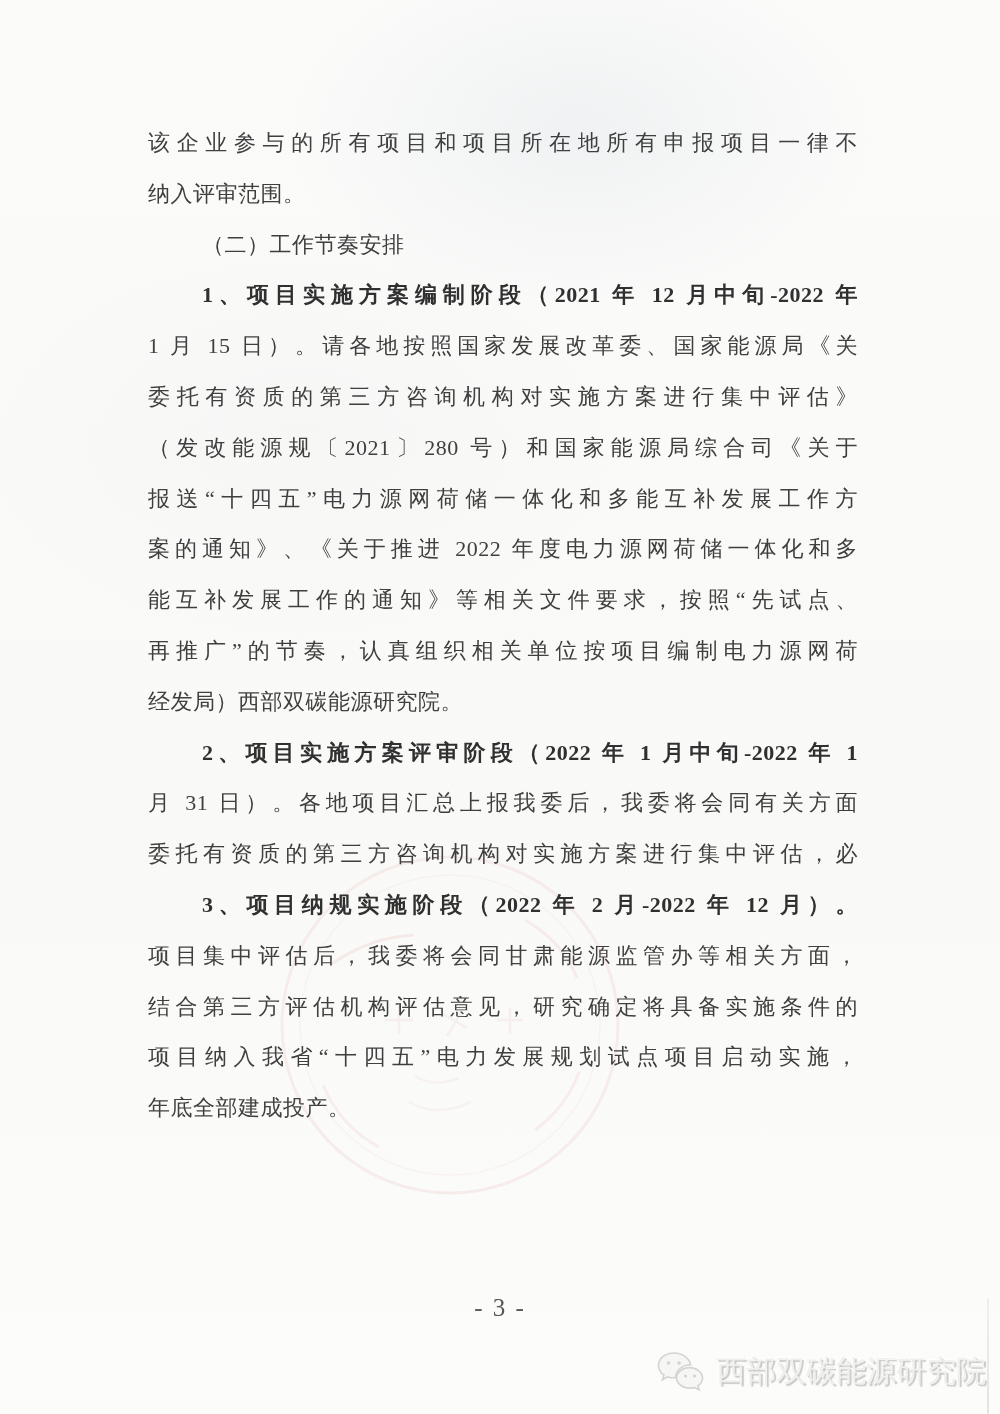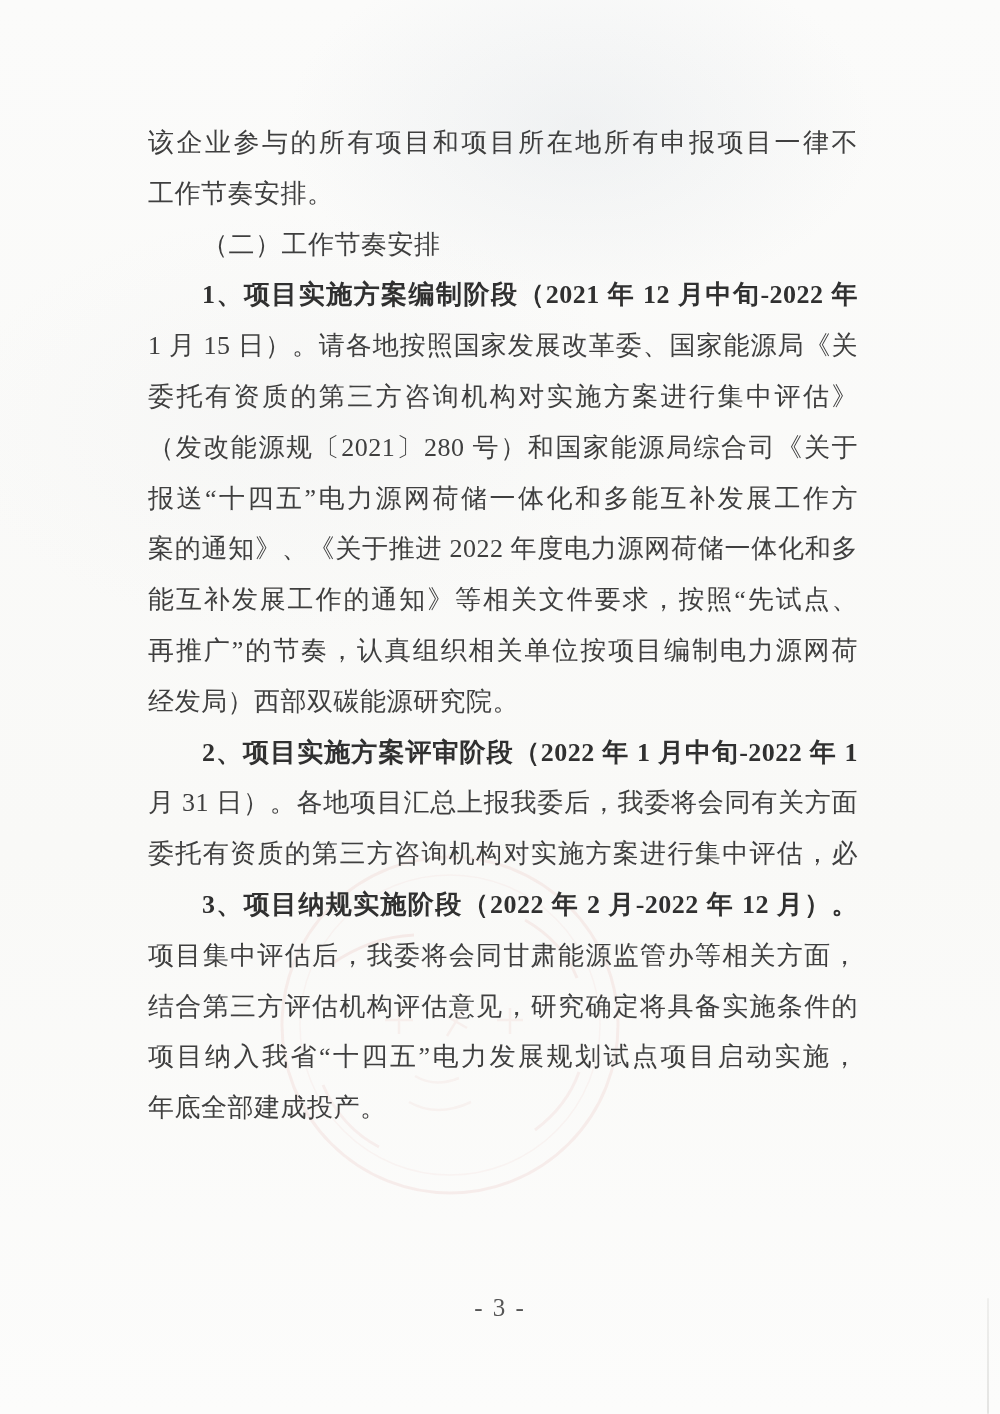--- a/index.html
+++ b/index.html
@@ -7,21 +7,21 @@
     position:relative;width:1000px;height:1414px;overflow:hidden;
     background:
       radial-gradient(ellipse 420px 260px at 58% 9%, rgba(214,220,226,0.30), rgba(214,220,226,0) 70%),
       radial-gradient(ellipse 500px 300px at 30% 30%, rgba(235,236,236,0.25), rgba(235,236,236,0) 70%),
       linear-gradient(180deg,#fbfbfa 0%,#f9f9f7 60%,#fcfcfb 100%);
     font-family:"Liberation Serif","DejaVu Serif",serif;
     color:#3f3f3f;
   }
   .lines{position:absolute;left:148px;top:118px;width:710px;}
   .line{
-    font-size:26px;line-height:50.8px;height:50.8px;
+    font-size:22px;line-height:50.8px;height:50.8px;
     white-space:nowrap;overflow:hidden;
     letter-spacing:0.5px;
   }
   .line.just{text-align:justify;text-align-last:justify;}
   .line.indent{text-indent:54px;}
   .line.bold{font-weight:700;color:#303030;}
   .footer{
     position:absolute;left:0;top:1294px;width:100%;
     text-align:center;font-size:25px;color:#565656;letter-spacing:2px;
   }
@@ -58,21 +58,21 @@
         <path d="M88 255 q18 42 56 62" stroke-width="3" opacity="0.4"></path>
         <path d="M300 300 q32 -24 44 -58" stroke-width="3" opacity="0.4"></path>
         <path d="M150 190 l28 0 m-14 -14 l0 28 m44 -20 l24 14 m-4 -18 l-16 26 m50 -16 l26 0 m-13 -12 l0 26" stroke-width="2.5" opacity="0.35"></path>
         <path d="M180 246 q20 12 44 2 m-50 24 q28 16 62 0" stroke-width="2.5" opacity="0.3"></path>
       </g>
     </svg>
   </div>
 
   <div class="lines">
       <div class="line just">该企业参与的所有项目和项目所在地所有申报项目一律不</div>
-      <div class="line">工作节奏安排。</div>
+      <div class="line">纳入评审范围。</div>
       <div class="line indent">（二）工作节奏安排</div>
       <div class="line bold indent just">1、项目实施方案编制阶段（2021 年 12 月中旬-2022 年</div>
       <div class="line just">1 月 15 日）。请各地按照国家发展改革委、国家能源局《关</div>
       <div class="line just">委托有资质的第三方咨询机构对实施方案进行集中评估》</div>
       <div class="line just">（发改能源规〔2021〕280 号）和国家能源局综合司《关于</div>
       <div class="line just">报送“十四五”电力源网荷储一体化和多能互补发展工作方</div>
       <div class="line just">案的通知》、《关于推进 2022 年度电力源网荷储一体化和多</div>
       <div class="line just">能互补发展工作的通知》等相关文件要求，按照“先试点、</div>
       <div class="line just">再推广”的节奏，认真组织相关单位按项目编制电力源网荷</div>
       <div class="line">经发局）西部双碳能源研究院。</div>
@@ -81,16 +81,33 @@
       <div class="line just">委托有资质的第三方咨询机构对实施方案进行集中评估，必</div>
       <div class="line bold indent just">3、项目纳规实施阶段（2022 年 2 月-2022 年 12 月）。</div>
       <div class="line just">项目集中评估后，我委将会同甘肃能源监管办等相关方面，</div>
       <div class="line just">结合第三方评估机构评估意见，研究确定将具备实施条件的</div>
       <div class="line just">项目纳入我省“十四五”电力发展规划试点项目启动实施，</div>
       <div class="line">年底全部建成投产。</div>
     </div>
 
   <div class="footer">- 3 -</div>
 
+  <div class="watermark">
+    <span class="wm-icon">
+      <svg width="50" height="42" viewBox="0 0 50 42">
+        <g fill="#f6f6f4" stroke="#cfcfcc" stroke-width="1.6">
+          <path d="M18 3 C9 3 2.5 8.6 2.5 15.4 c0 3.9 2.1 7.3 5.4 9.6 l-1.5 4.8 5.3-2.9 c1.9 0.6 4 0.9 6.3 0.9 0.5 0 1 0 1.5-0.1 C20.5 20 26.5 15 33.5 15 c0.4 0 0.8 0 1.2 0 C33.3 8.2 26.4 3 18 3 z"></path>
+          <path d="M34 17.5 c-7.5 0-13.5 4.6-13.5 10.3 0 5.7 6 10.3 13.5 10.3 1.6 0 3.2-0.2 4.6-0.6 l4.5 2.4-1.2-4 c2.8-1.9 4.6-4.8 4.6-8.1 0-5.7-6-10.3-13.5-10.3 z"></path>
+        </g>
+        <g fill="#cfcfcc">
+          <circle cx="12.5" cy="13" r="1.8"></circle>
+          <circle cx="23" cy="13" r="1.8"></circle>
+          <circle cx="29.5" cy="26" r="1.5"></circle>
+          <circle cx="38.5" cy="26" r="1.5"></circle>
+        </g>
+      </svg>
+    </span>
+    <span class="wm-text">西部双碳能源研究院</span>
+  </div>
 
   <div class="edge-line"></div>
 
 </div>
 
 </body></html>

